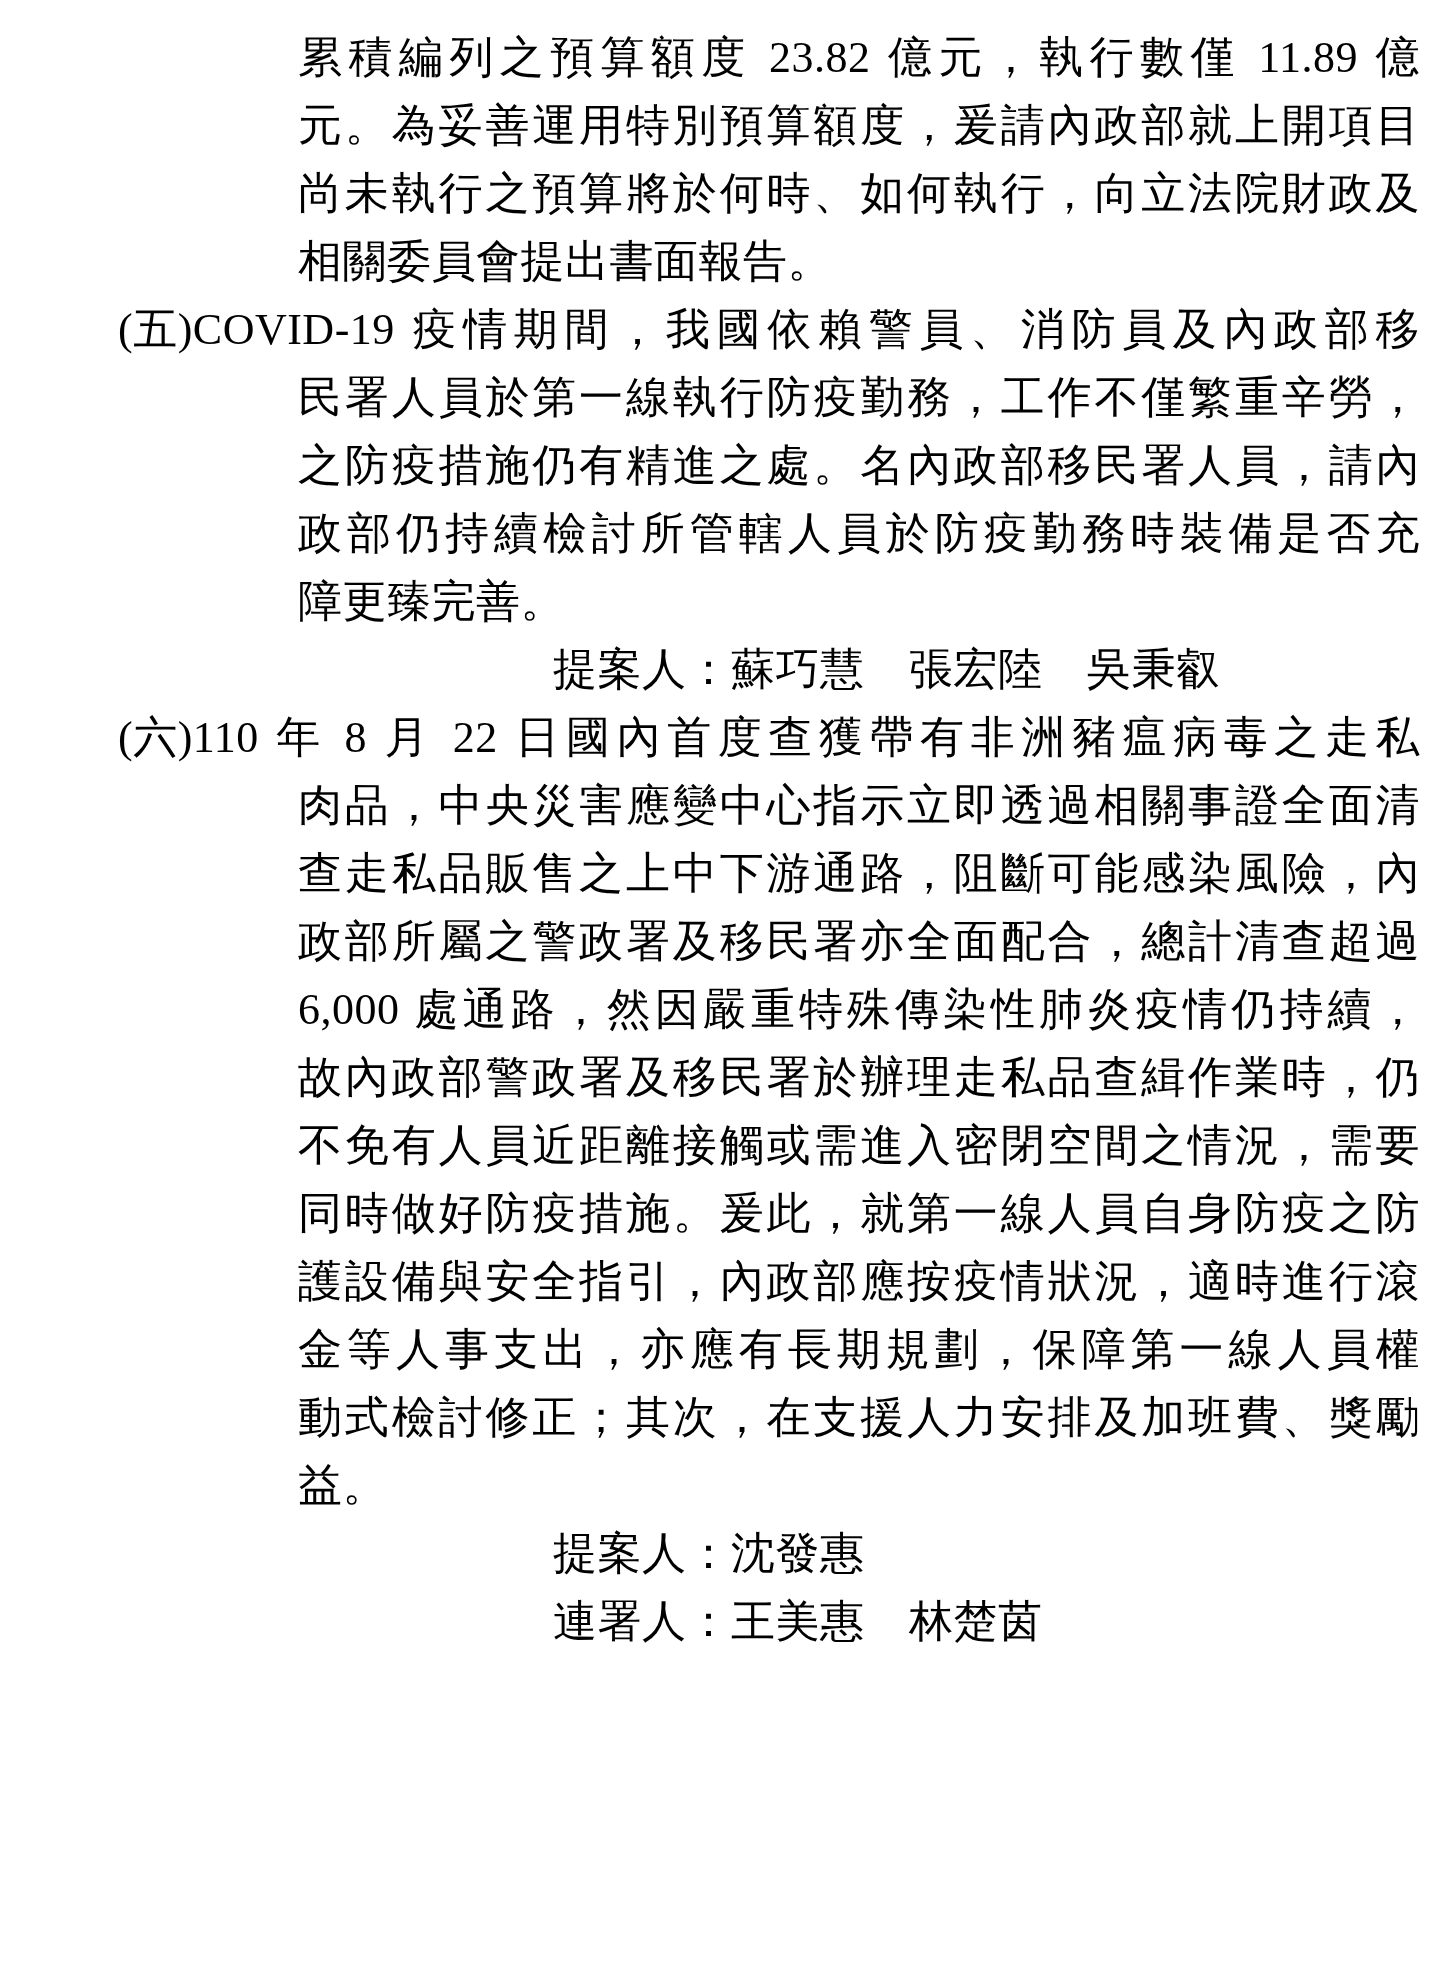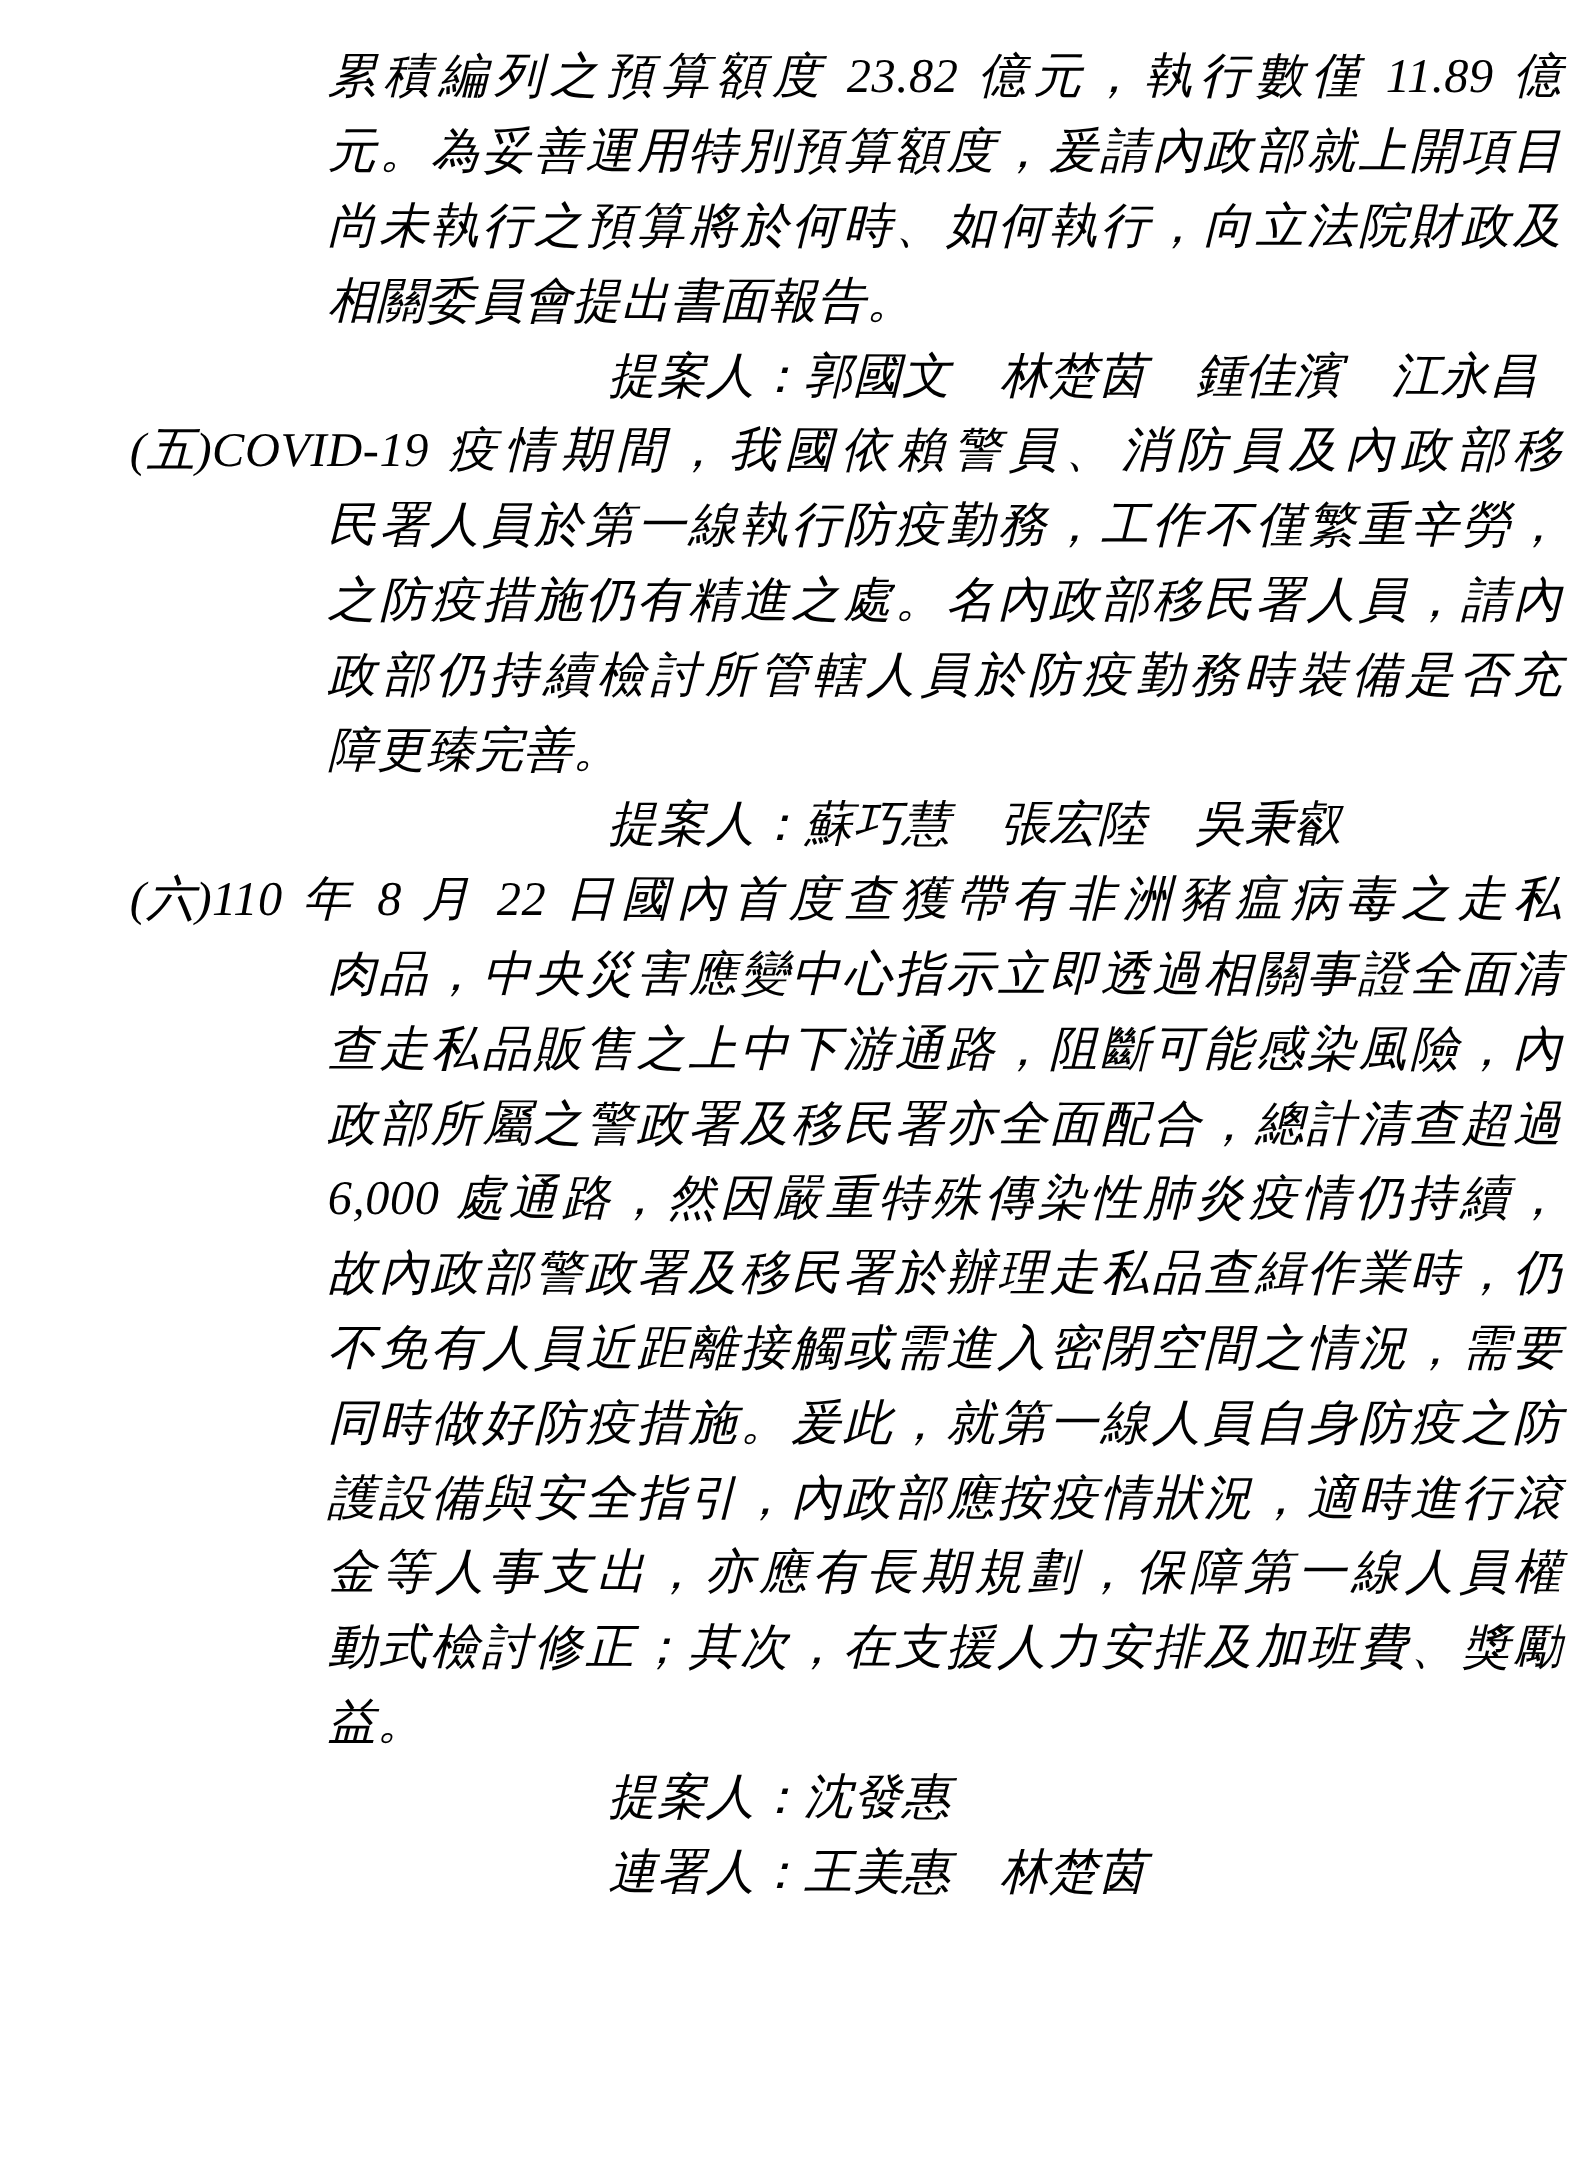--- a/index.html
+++ b/index.html
@@ -11,24 +11,23 @@
     position: relative;
     width: 1442px;
     height: 1970px;
     background: #ffffff;
     color: #000000;
     font-family: "Liberation Serif", "DejaVu Serif", serif;
     overflow: hidden;
   }
   .content {
     position: absolute;
-    top: 36px;
+    top: 24px;
     left: 0;
     right: 0;
-    font-style: italic;
   }
   .line {
     height: 68px;
     line-height: 68px;
     font-size: 44px;
     letter-spacing: 0.5px;
     white-space: nowrap;
   }
   .line.justify {
     white-space: normal;
@@ -55,21 +54,20 @@
 </style>
 </head>
 <body>
 
 <div class="page">
   <div class="content">
       <div class="line body-line justify"><span>累積編列之預算額度 23.82 億元，執行數僅 11.89 億</span></div>
       <div class="line body-line justify"><span>元。為妥善運用特別預算額度，爰請內政部就上開項目</span></div>
       <div class="line body-line justify"><span>尚未執行之預算將於何時、如何執行，向立法院財政及</span></div>
       <div class="line body-line"><span>相關委員會提出書面報告。</span></div>
-      <div class="line proposer-line"><span>提案人：郭國文　林楚茵　鍾佳濱　江永昌</span></div>
       <div class="line item-line justify"><span class="marker">(五)</span><span>COVID-19 疫情期間，我國依賴警員、消防員及內政部移</span></div>
       <div class="line body-line justify"><span>民署人員於第一線執行防疫勤務，工作不僅繁重辛勞，</span></div>
       <div class="line body-line justify"><span>之防疫措施仍有精進之處。名內政部移民署人員，請內</span></div>
       <div class="line body-line justify"><span>政部仍持續檢討所管轄人員於防疫勤務時裝備是否充</span></div>
       <div class="line body-line"><span>障更臻完善。</span></div>
       <div class="line proposer-line"><span>提案人：蘇巧慧　張宏陸　吳秉叡</span></div>
       <div class="line item-line justify"><span class="marker">(六)</span><span>110 年 8 月 22 日國內首度查獲帶有非洲豬瘟病毒之走私</span></div>
       <div class="line body-line justify"><span>肉品，中央災害應變中心指示立即透過相關事證全面清</span></div>
       <div class="line body-line justify"><span>查走私品販售之上中下游通路，阻斷可能感染風險，內</span></div>
       <div class="line body-line justify"><span>政部所屬之警政署及移民署亦全面配合，總計清查超過</span></div>

